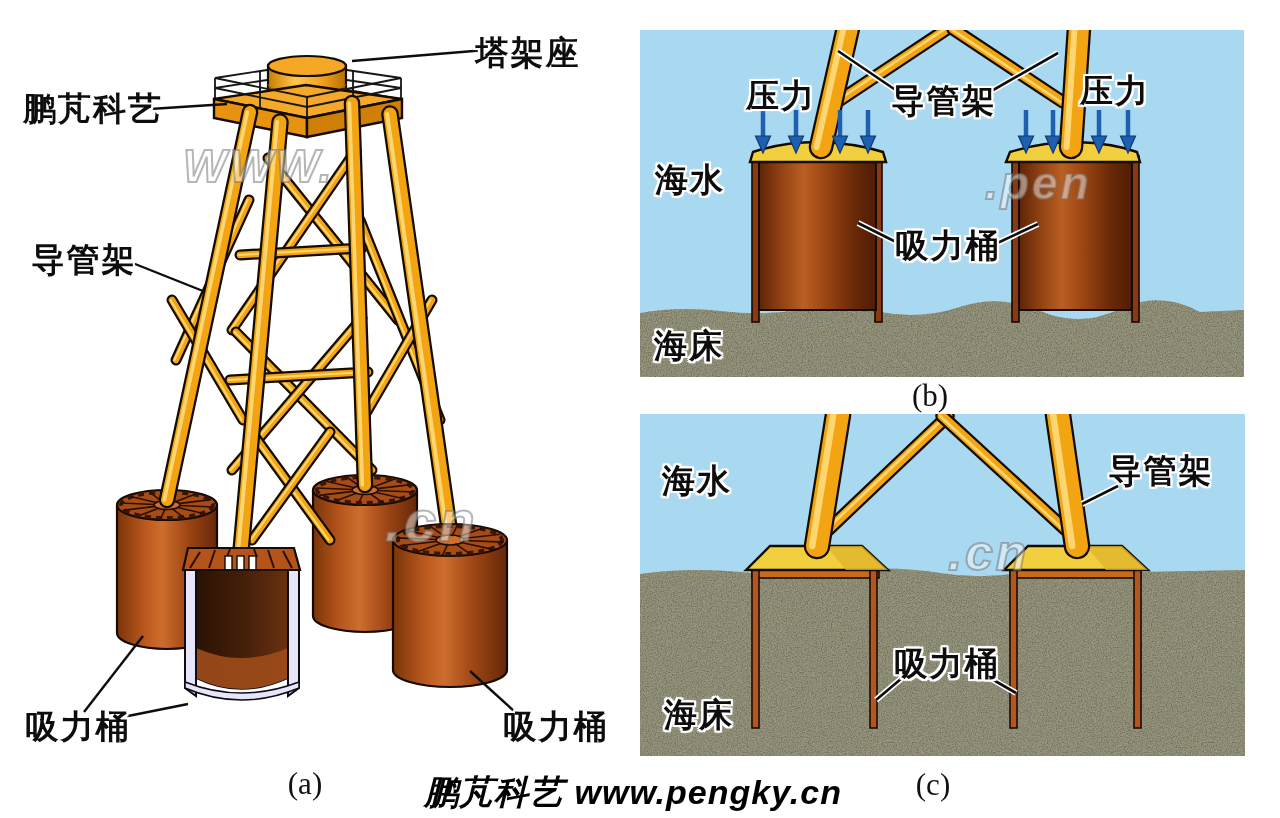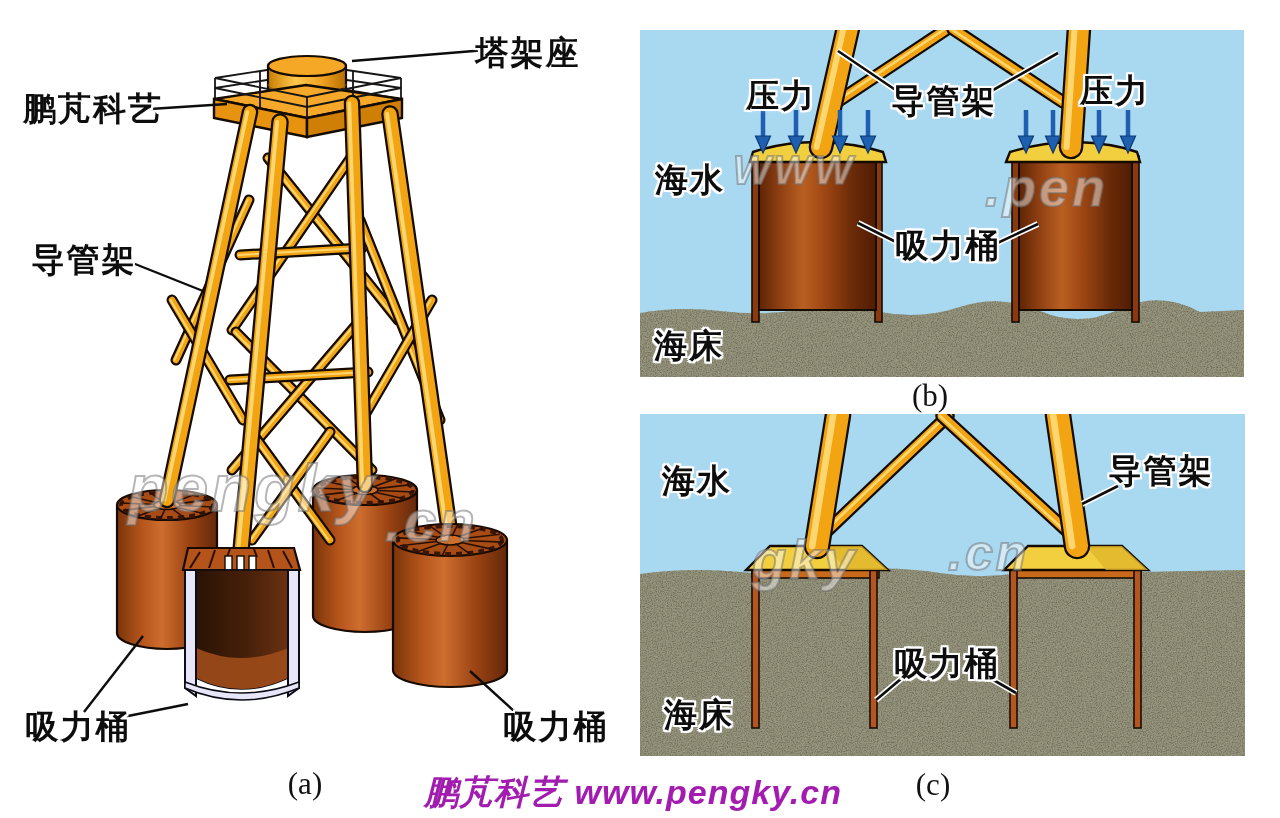--- a/index.html
+++ b/index.html
@@ -7,21 +7,21 @@
          font-family:"Liberation Sans","DejaVu Sans",sans-serif;}
   .lbl{position:absolute;transform:translate(-50%,-50%);font-size:33px;font-weight:bold;color:#0d0d0d;
        letter-spacing:2px;white-space:nowrap;line-height:1;
        text-shadow:-2px -2px 0 #fff,2px -2px 0 #fff,-2px 2px 0 #fff,2px 2px 0 #fff,0 -2px 0 #fff,0 2px 0 #fff,-2px 0 0 #fff,2px 0 0 #fff,0 0 4px #fff;}
   .cap{position:absolute;transform:translate(-50%,-50%);font-family:"Liberation Serif","DejaVu Serif",serif;
        font-size:31px;color:#111;white-space:nowrap;}
   .wm{position:absolute;font-style:italic;font-weight:bold;white-space:nowrap;line-height:1;
       color:rgba(255,255,255,0.22);-webkit-text-stroke:2px rgba(110,110,110,0.5);
       text-shadow:0 0 1px rgba(255,255,255,.3);letter-spacing:3px;pointer-events:none;}
   .footer{position:absolute;transform:translate(-50%,-50%);font-size:34px;font-weight:bold;font-style:italic;
-      color:#a21caf;white-space:nowrap;letter-spacing:1px;}
+      color:#000000;white-space:nowrap;letter-spacing:1px;}
   svg{position:absolute;display:block;}
 </style>
 </head>
 <body>
 
 <div id="stage">
 
   <svg id="svg-a" style="left:0;top:0" width="640" height="818" viewBox="0 0 640 818">
     <defs>
       <linearGradient id="agrad" x1="0" y1="0" x2="1" y2="0">
@@ -371,25 +371,23 @@
           <line x1="990" y1="678" x2="1016" y2="693"></line>
       </g>
       <g stroke="#0d0d0d" stroke-width="2.6" fill="none">
         <line x1="1118" y1="486" x2="1082" y2="504"></line>
         <line x1="902" y1="678" x2="876" y2="700"></line>
           <line x1="990" y1="678" x2="1016" y2="693"></line>
       </g>
     </g>
   </svg>
 
-  <div class="wm" style="left:128px;top:455px;font-size:66px">pengky</div>
+  <div class="wm" style="left:183px;top:143px;font-size:46px">WWW.</div>
   <div class="wm" style="left:385px;top:492px;font-size:58px">.cn</div>
-  <div class="wm" style="left:733px;top:150px;font-size:40px">WWW</div>
-  <div class="wm" style="left:985px;top:160px;font-size:54px">.pen</div>
-  <div class="wm" style="left:752px;top:532px;font-size:56px">gky</div>
+  <div class="wm" style="left:985px;top:160px;font-size:46px">.pen</div>
   <div class="wm" style="left:948px;top:528px;font-size:50px">.cn</div>
 
   <div class="lbl" style="left:528px;top:52px">塔架座</div>
   <div class="lbl" style="left:93px;top:108px">鹏芃科艺</div>
   <div class="lbl" style="left:84px;top:259px">导管架</div>
   <div class="lbl" style="left:78px;top:726px">吸力桶</div>
   <div class="lbl" style="left:556px;top:726px">吸力桶</div>
 
   <div class="lbl" style="left:781px;top:95px">压力</div>
   <div class="lbl" style="left:944px;top:100px">导管架</div>

